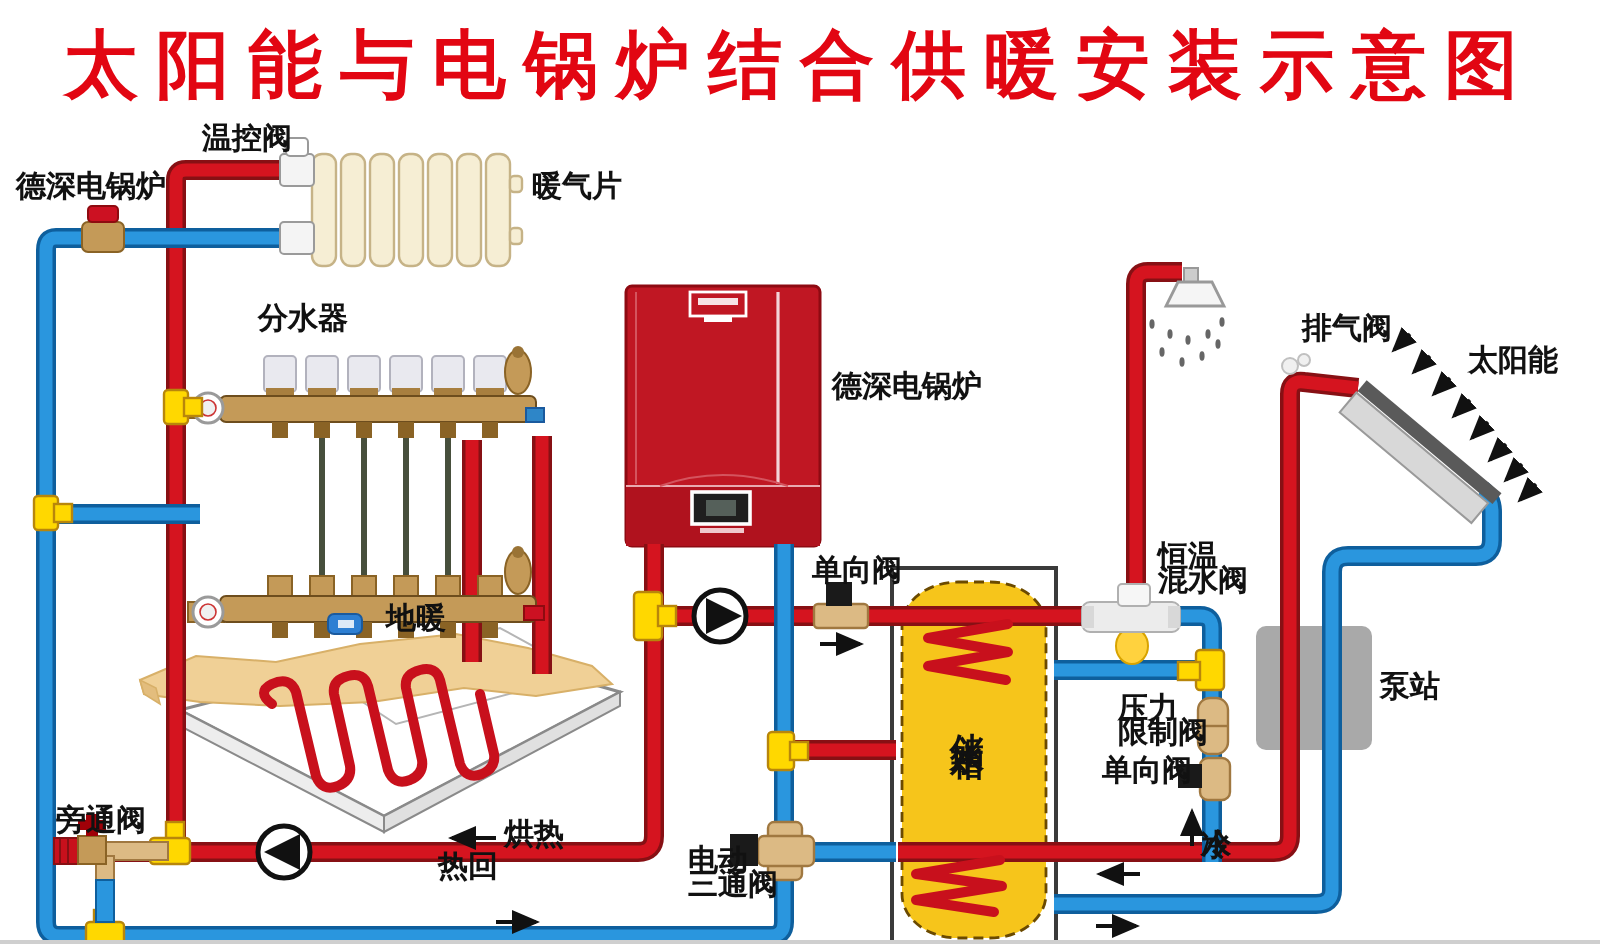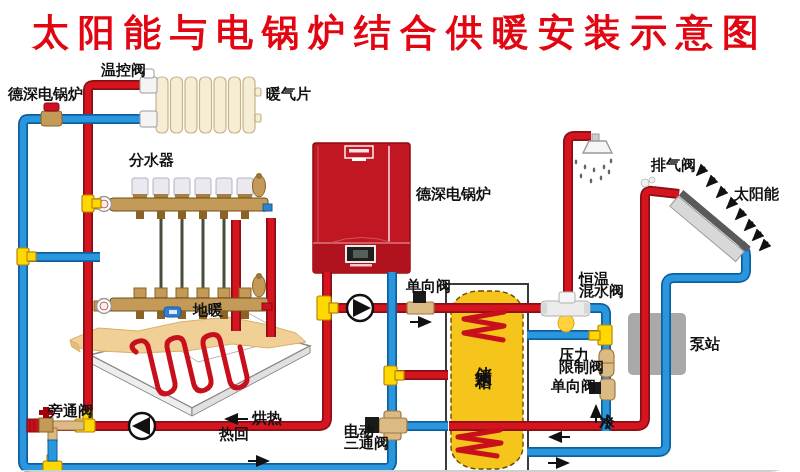--- a/index.html
+++ b/index.html
@@ -1,17 +1,17 @@
 <!DOCTYPE html>
 <html><head>
 <meta charset="utf-8">
 <style>
   html,body{margin:0;padding:0;background:#fff;}
   #stage{position:relative;width:800px;height:472px;background:#fff;overflow:hidden;
-         font-family:"Liberation Sans","DejaVu Sans",sans-serif;border-radius:31px;}
+         font-family:"Liberation Sans","DejaVu Sans",sans-serif;}
   #scene{position:absolute;left:0;top:0;}
   .title{position:absolute;left:0;right:0;top:8px;text-align:center;
          font-size:37px;font-weight:900;color:#e20612;letter-spacing:9px;white-space:nowrap;}
   .lbl{position:absolute;font-size:15px;font-weight:bold;color:#111;line-height:12px;
        white-space:pre-line;}
   .vert{writing-mode:vertical-rl;text-orientation:upright;}
   .tankname{font-size:17px;font-weight:bold;letter-spacing:4px;color:#111;}
   
   .pipe{fill:none;stroke-width:6.5;stroke-linejoin:round;stroke-linecap:butt;}
   .pipe.red{stroke:#d5141f;}
@@ -326,27 +326,27 @@
   <div class="lbl" style="left:101px;top:64px">温控阀</div>
   <div class="lbl" style="left:8px;top:88px">德深电锅炉</div>
   <div class="lbl" style="left:266px;top:88px">暖气片</div>
   <div class="lbl" style="left:129px;top:154px">分水器</div>
   <div class="lbl" style="left:416px;top:188px">德深电锅炉</div>
   <div class="lbl" style="left:193px;top:304px">地暖</div>
   <div class="lbl" style="left:406px;top:280px">单向阀</div>
   <div class="lbl" style="left:579px;top:273px">恒温
 混水阀</div>
   <div class="lbl" style="left:651px;top:159px">排气阀</div>
-  <div class="lbl" style="left:734px;top:188px">太阳能</div>
+  <div class="lbl" style="left:734px;top:175px">太阳能</div>
   <div class="lbl" style="left:559px;top:349px">压力
 限制阀</div>
   <div class="lbl" style="left:551px;top:380px">单向阀</div>
   <div class="lbl vert" style="left:601px;top:402px">冷水</div>
   <div class="lbl" style="left:690px;top:338px">泵站</div>
-  <div class="lbl" style="left:48px;top:405px">旁通阀</div>
+  <div class="lbl" style="left:28px;top:405px">旁通阀</div>
   <div class="lbl" style="left:252px;top:412px">烘热</div>
   <div class="lbl" style="left:219px;top:428px">热回</div>
   <div class="lbl" style="left:344px;top:425px">电动
 三通阀</div>
   <div class="lbl vert tankname" style="left:477px;top:352px">储水箱</div>
 
   <div class="bottom-line"></div>
 </div>
 
 </body></html>

